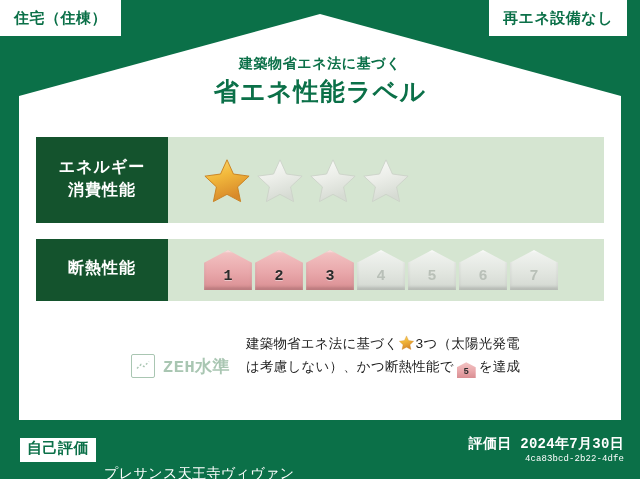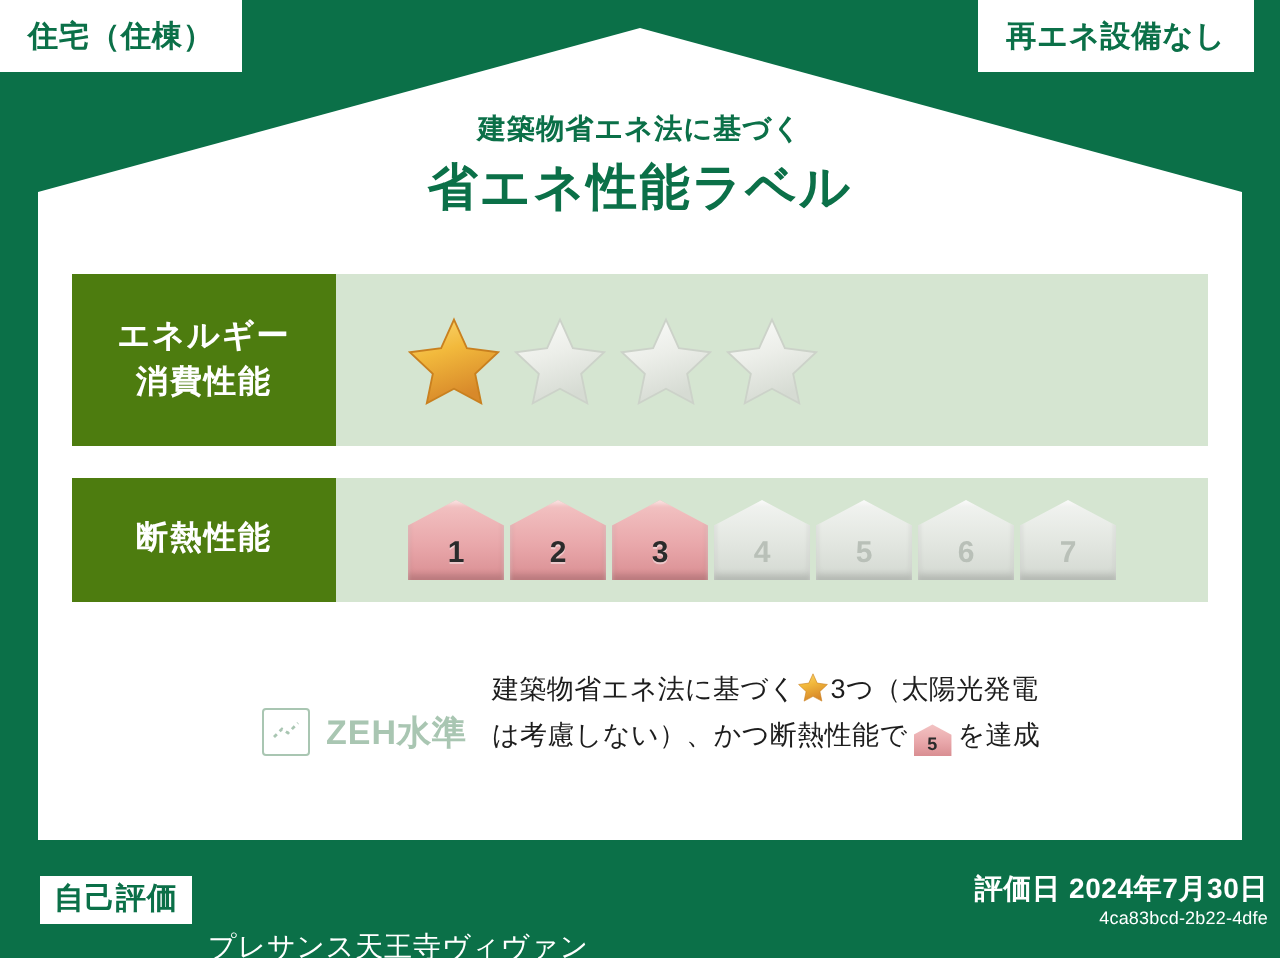--- a/index.html
+++ b/index.html
@@ -10,20 +10,21 @@
   body {
     font-family: "Liberation Sans", "DejaVu Sans", sans-serif;
   }
 
   #label-root {
     position: relative;
     width: 640px;
     height: 479px;
     background: #0b7048;
     overflow: hidden;
+    font-family: Liberation Mono, monospace;
   }
 
   
   .house-shape {
     position: absolute;
     left: 19px;
     top: 14px;
     width: 602px;
     height: 406px;
     background: #ffffff;
@@ -82,21 +83,21 @@
     display: flex;
     align-items: stretch;
     z-index: 4;
   }
   .metric-row.energy    { top: 137px; height: 86px; }
   .metric-row.insulation{ top: 239px; height: 62px; }
 
   .metric-name {
     width: 132px;
     flex: 0 0 132px;
-    background: #4d7c0f;
+    background: #14532d;
     color: #ffffff;
     font-size: 16px;
     font-weight: bold;
     letter-spacing: 1px;
     line-height: 1.45;
     display: flex;
     align-items: center;
     justify-content: center;
     text-align: center;
   }
@@ -229,21 +230,21 @@
     padding: 2px 7px;
     line-height: 1.35;
   }
   .building-name {
     font-size: 14px;
     letter-spacing: 0.4px;
     margin-top: 48px;
   }
   .footer-right {
     margin-left: auto;
-    padding-right: 6px;
+    padding-right: 16px;
     text-align: right;
   }
   .eval-date {
     font-size: 14px;
     font-weight: bold;
     letter-spacing: 0.3px;
     line-height: 1.25;
   }
   .eval-id {
     font-size: 9px;

